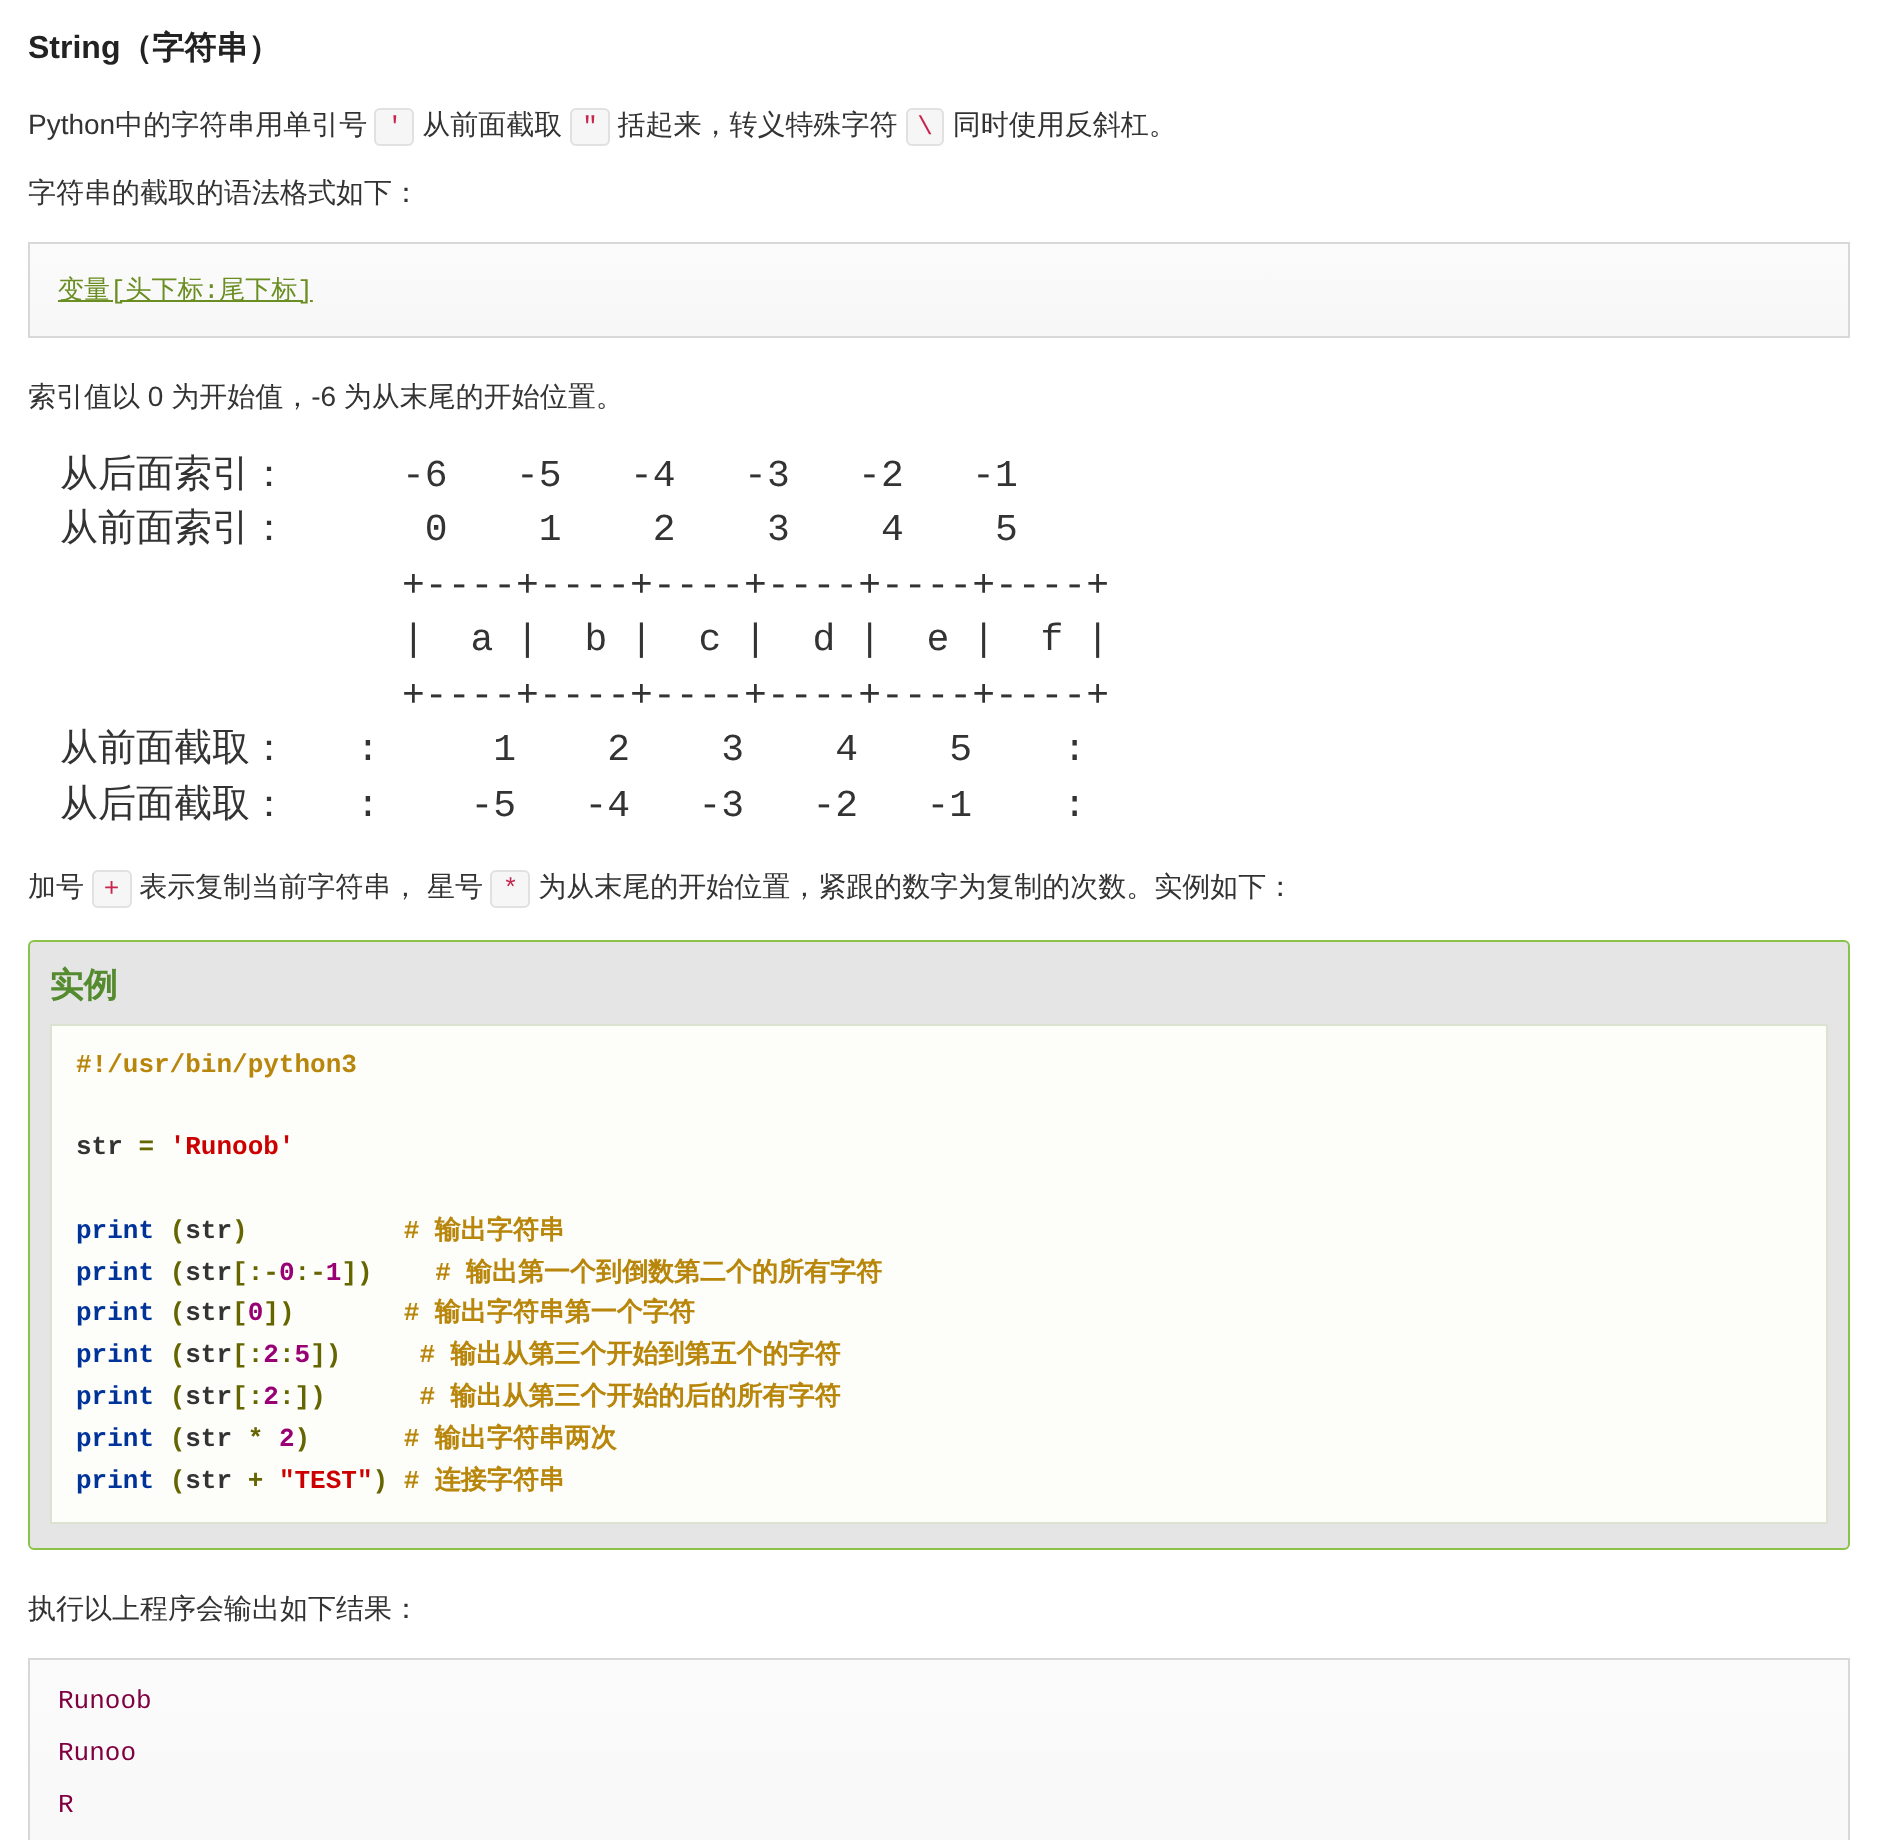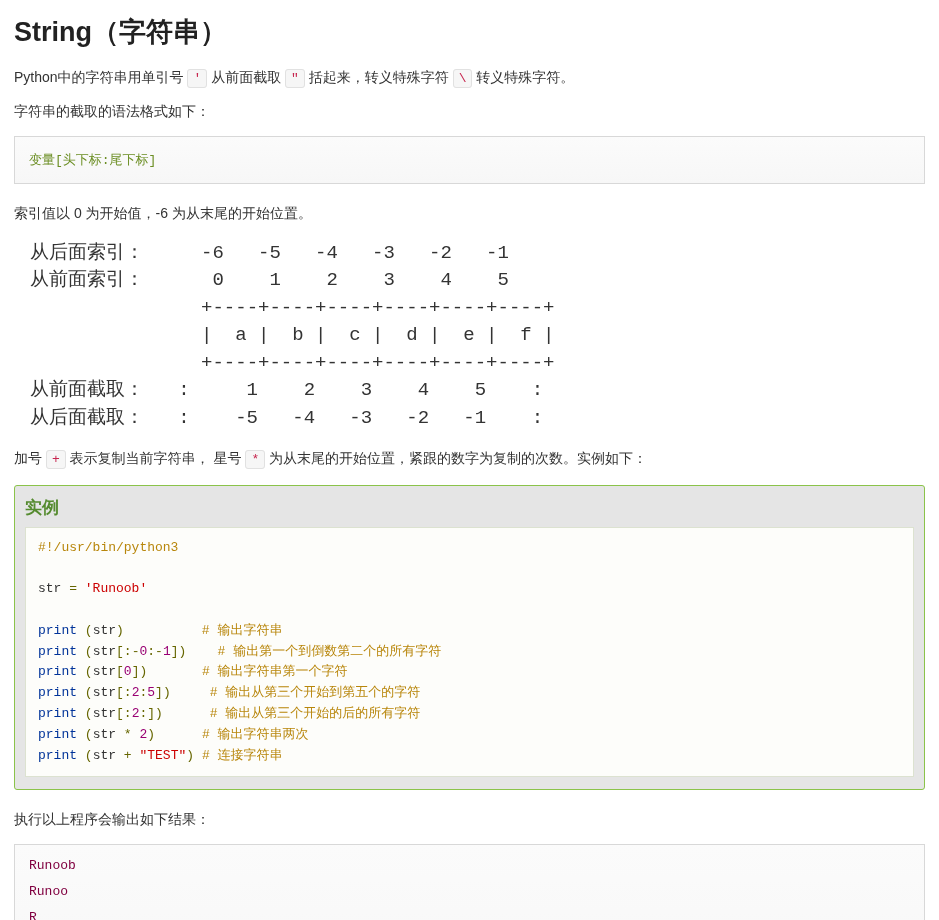--- a/index.html
+++ b/index.html
@@ -7,21 +7,21 @@
     font-family: "Helvetica Neue", Helvetica, "PingFang SC", "Microsoft YaHei", Arial, sans-serif;
     font-size: 14px;
     color: #333;
     margin: 0;
     padding: 14px 14px 20px 14px;
     width: 939px;
     background: #fff;
     position: relative;
   }
   h2.page-title {
-    font-size: 27px;
+    font-size: 16px;
     font-weight: 700;
     margin: 0 0 16px 0;
     color: #222;
   }
   p.para {
     margin: 10px 0;
     line-height: 1.7;
   }
   code.inline, span.inline-code {
     background: #f6f6f6;
@@ -37,21 +37,21 @@
   }
   .syntax-box pre {
     margin:0;
     border: 1px solid #d8d8d8;
     background: linear-gradient(#fbfbfb, #f7f7f7);
     padding: 14px 14px;
     font-family: Consolas, "Courier New", monospace;
     font-size: 13px;
     color: #556B2F;
   }
-  .syntax-box pre .olive { color: #6b8e23; }
+  .syntax-box pre .olive { color: #6b8e23; text-decoration: underline; }
 
   pre.ascii {
     font-family: Consolas, "Courier New", monospace;
     font-size: 19px;
     white-space: pre;
     margin: 14px 0;
     padding-left: 16px;
     color: #333;
     line-height: 1.45;
   }
@@ -73,20 +73,21 @@
     background: #fdfdfa;
     border: 1px solid #dce2d0;
     padding: 10px 12px;
   }
   .example-inner pre {
     margin:0;
     font-family: Consolas, "Courier New", monospace;
     font-size: 13px;
     line-height: 1.6;
     white-space: pre;
+    font-weight: bold;
   }
   .tok-com { color: #B8860B; }      
   .tok-kw  { color: #003399; }      
   .tok-str { color: #cc0000; }      
   .tok-num { color: #990073; }      
   .tok-punc{ color: #666600; }      
   .tok-id  { color: #333; }
   .tok-as  { color: #666600; }
 
   .output-box {
@@ -102,21 +103,21 @@
     color: #800040;
     line-height: 2;
   }
 </style>
 </head>
 <body>
 
 <h2 class="page-title">String（字符串）</h2>
 
 <p class="para">
-  <span>Python中的字符串用单引号 </span><code class="inline">'</code><span> 从前面截取 </span><code class="inline">"</code><span> 括起来，转义特殊字符 </span><code class="inline">\</code><span> 转义特殊字符。</span>
+  <span>Python中的字符串用单引号 </span><code class="inline">'</code><span> 从前面截取 </span><code class="inline">"</code><span> 括起来，转义特殊字符 </span><code class="inline">\</code><span> 同时使用反斜杠。</span>
 </p>
 
 <p class="para">字符串的截取的语法格式如下：</p>
 
 <div class="syntax-box">
   <pre><span class="olive">变量[头下标:尾下标]</span></pre>
 </div>
 
 <p class="para">索引值以 0 为开始值，-6 为从末尾的开始位置。</p>
 

